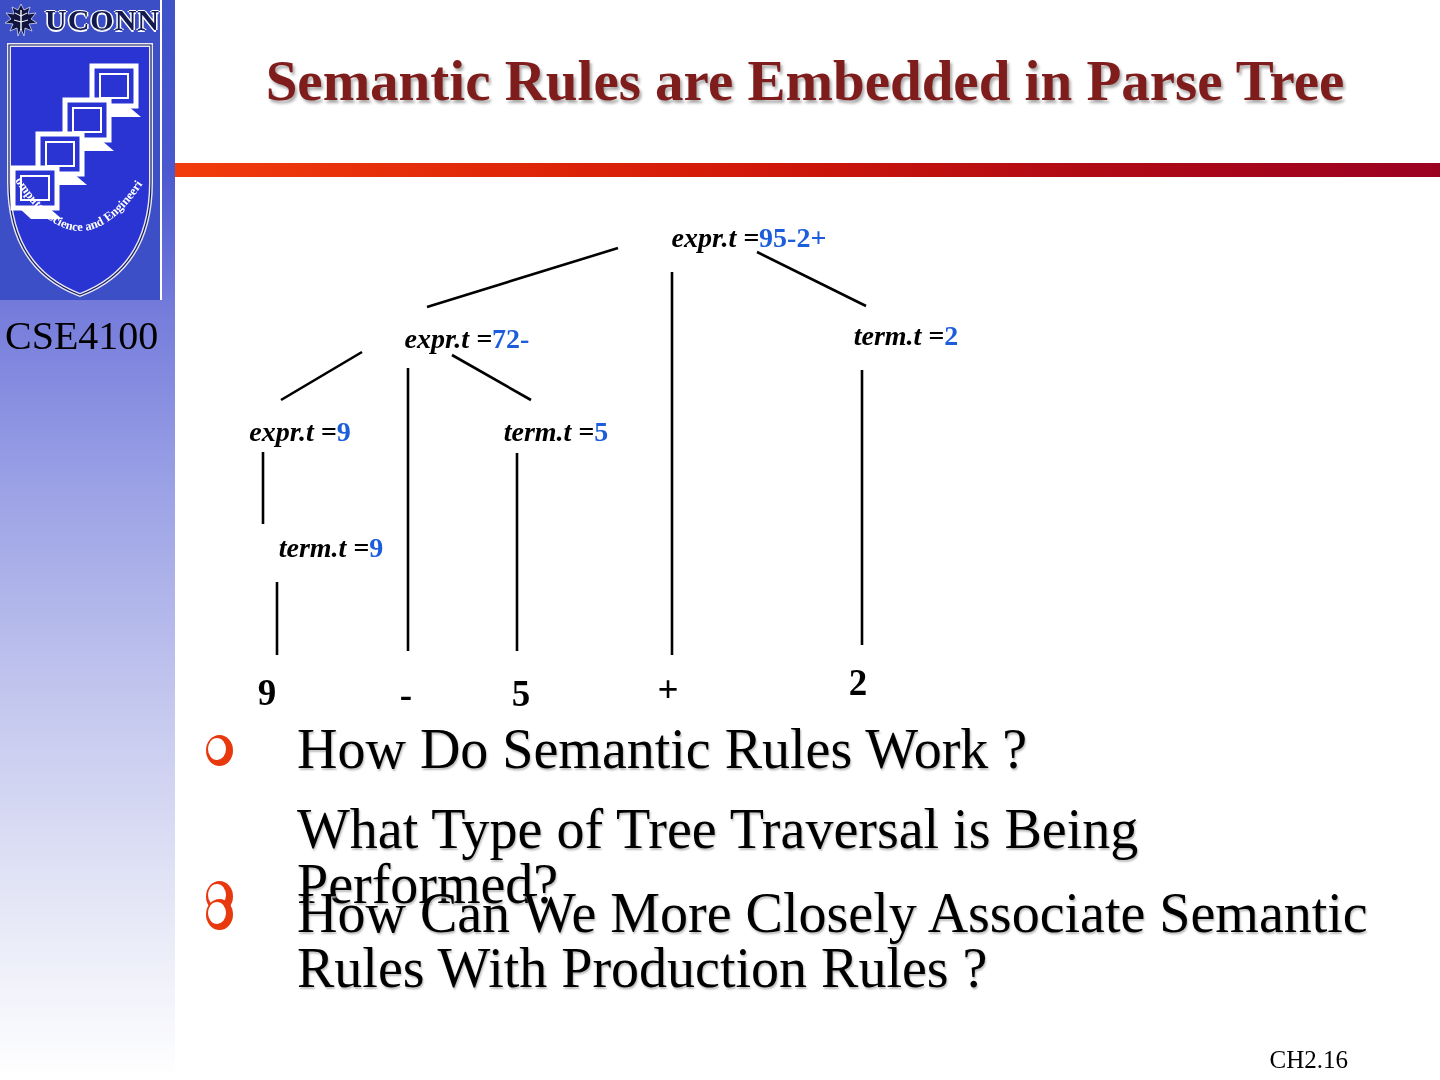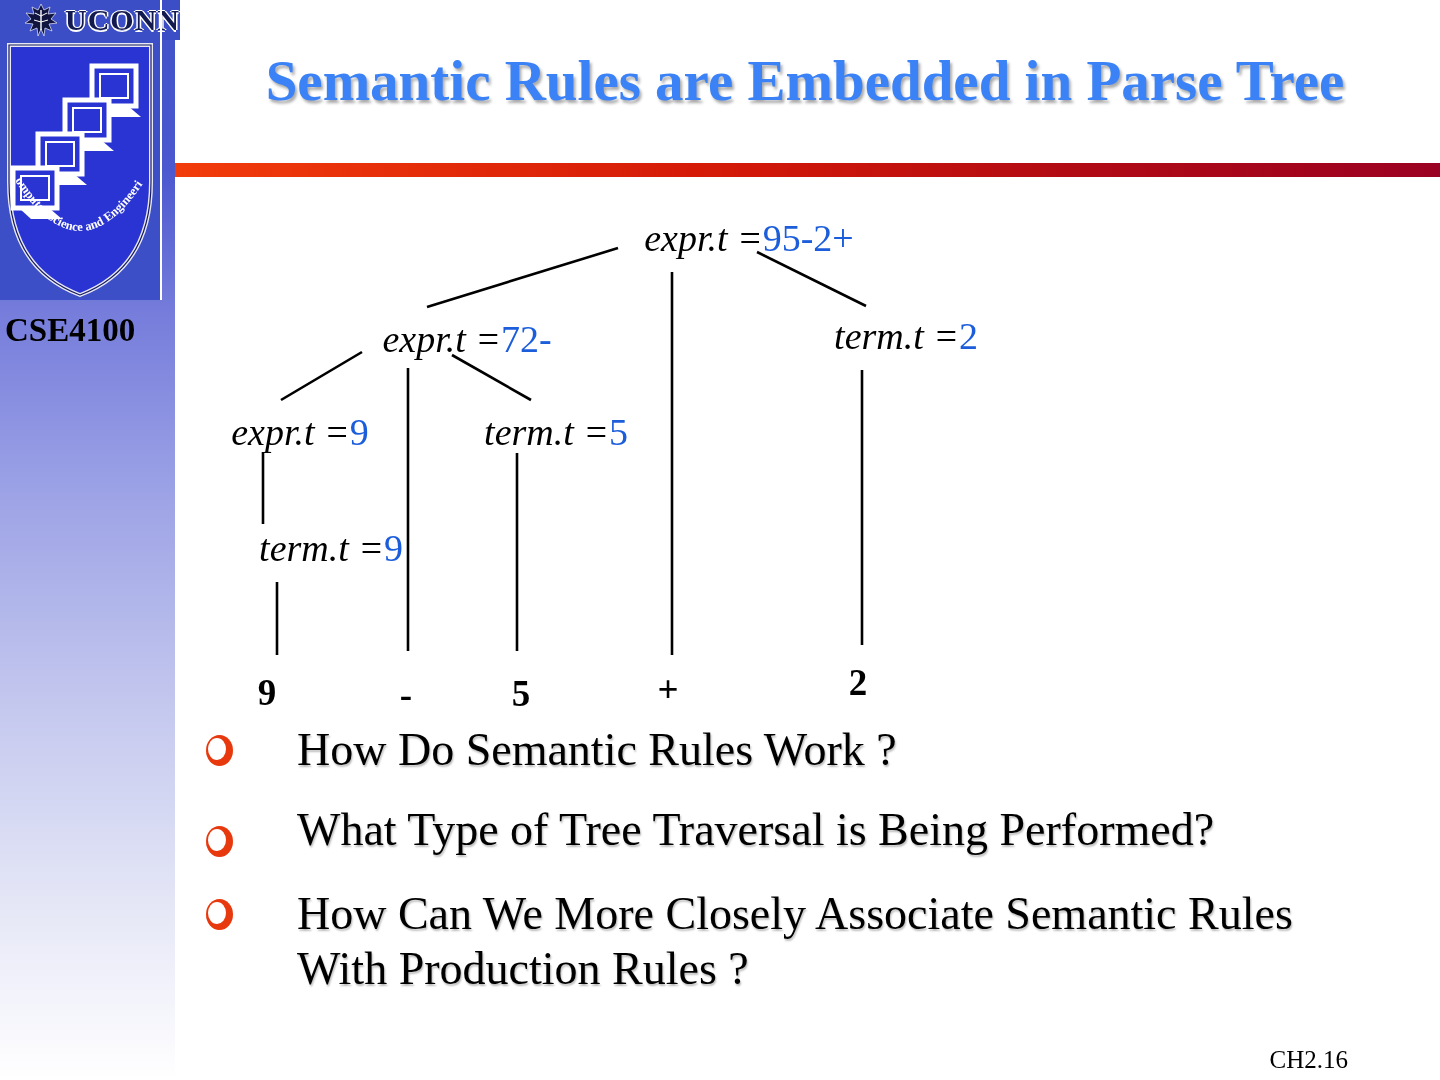--- a/index.html
+++ b/index.html
@@ -10,63 +10,63 @@
   
   .sidebar{
     position:absolute;left:0;top:0;width:175px;height:1080px;
     background:linear-gradient(180deg,#3f52c8 0px,#4b58cf 170px,#767ddb 315px,
       #9aa0e5 480px,#c3c7ee 700px,#e4e6f6 900px,#ffffff 1080px);
   }
   .logo-block{position:absolute;left:0;top:0;width:160px;height:300px;background:#3c4fc7;}
   .logo-divider{position:absolute;left:160px;top:0;width:2px;height:300px;background:#ffffff;}
   .uconn-strip{
     position:absolute;left:0;top:0;width:160px;height:40px;
-    display:flex;align-items:center;background:#3b4ec6;padding-left:20px;
+    display:flex;align-items:center;background:#3b4ec6;
   }
   .uconn-leaf{margin-left:3px;flex:none;}
   .uconn-text{
     font-weight:bold;font-size:30px;letter-spacing:1px;color:#121a4f;
     margin-left:6px;
     text-shadow:-1.5px 0 #fff,1.5px 0 #fff,0 -1.5px #fff,0 1.5px #fff;
   }
   .shield-svg{position:absolute;left:4px;top:42px;}
   .course-code{
     position:absolute;left:5px;top:312px;width:168px;
-    font-weight:bold;font-size:33px;color:#000;
+    font-weight:normal;font-size:40px;color:#000;
   }
   
   .title{
     position:absolute;left:178px;right:8px;top:48px;line-height:66px;
-    text-align:center;font-weight:bold;font-size:57px;color:#3b82f6;
+    text-align:center;font-weight:bold;font-size:57px;color:#7f1d1d;
     text-shadow:2px 3px 3px #aaaaaa;white-space:nowrap;
   }
   .red-bar{
     position:absolute;left:175px;right:0;top:163px;height:14px;
     background:linear-gradient(90deg,#f23c0b 0%,#d21808 45%,#b00a14 72%,#9b0122 100%);
   }
   
   .tree-edges{position:absolute;left:0;top:0;pointer-events:none;}
   .tree-edges line{stroke:#000;stroke-width:2.6;}
   .node{
     position:absolute;transform:translate(-50%,-50%);
-    font-weight:normal;font-size:38px;white-space:nowrap;color:#000;
+    font-weight:bold;font-size:28px;white-space:nowrap;color:#000;
   }
   .node .nl{font-style:italic;}
   .node .nv{color:#1b5ddb;}
   .leaf{
     position:absolute;transform:translate(-50%,-50%);
     font-weight:bold;font-size:37px;color:#000;
   }
   
   .bullet-row{position:absolute;left:206px;display:flex;align-items:flex-start;}
   .ring{width:27px;height:31px;position:relative;margin-top:13px;flex:none;}
   .ring::before{content:"";position:absolute;inset:0;background:#e8380d;border-radius:50%;}
   .ring::after{content:"";position:absolute;left:2px;top:3px;width:18px;height:22px;background:#fff;border-radius:50%;}
   .bullet-text{
-    margin-left:64px;font-size:46px;line-height:55px;color:#000;
+    margin-left:64px;font-size:56px;line-height:55px;color:#000;
     max-width:1092px;text-shadow:1px 2px 2px #bbbbbb;
   }
   
   .slide-number{position:absolute;right:92px;top:1046px;font-size:25px;color:#000;}
 </style>
 </head>
 <body>
 
 <div class="slide">
 

